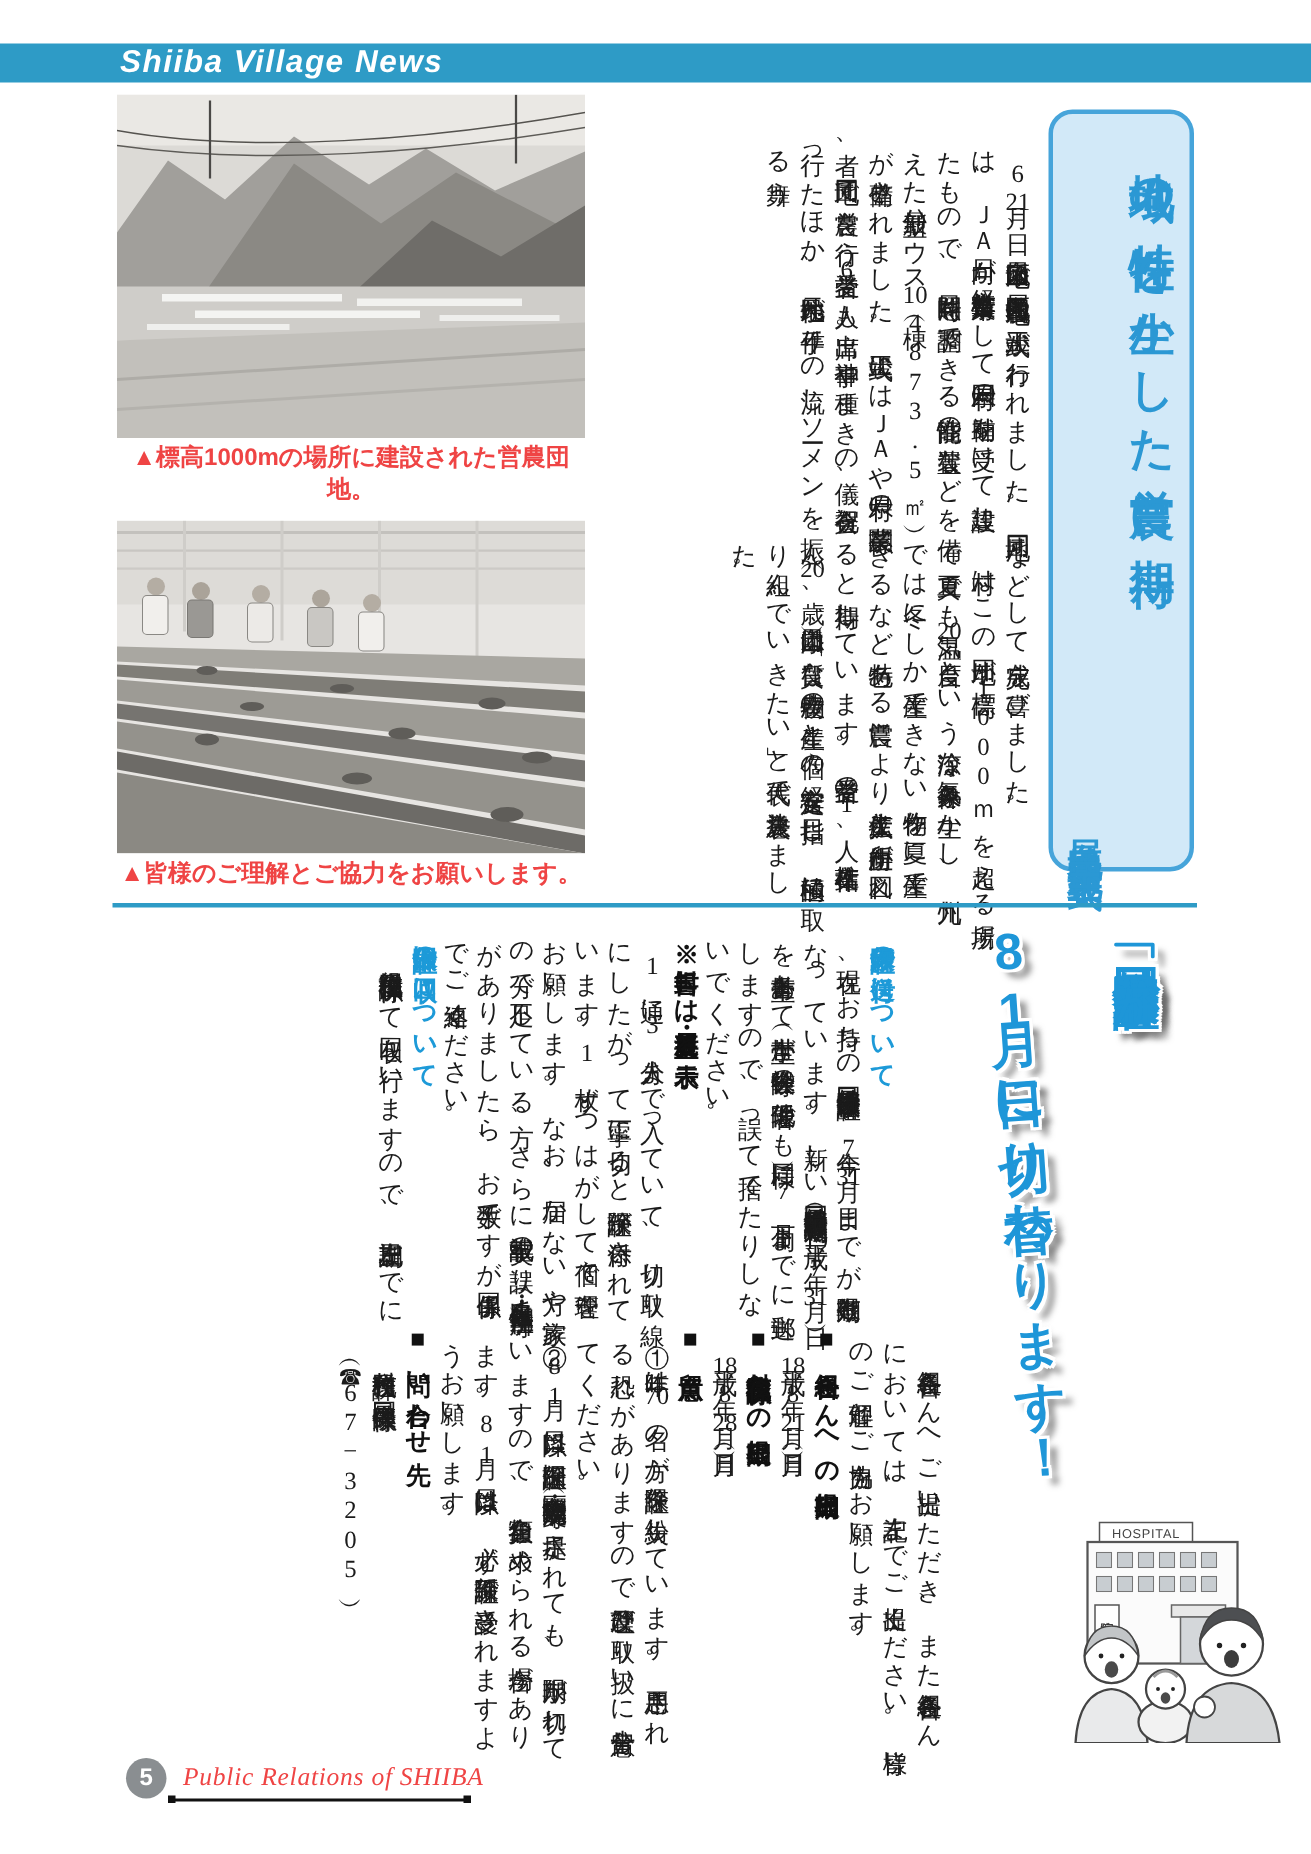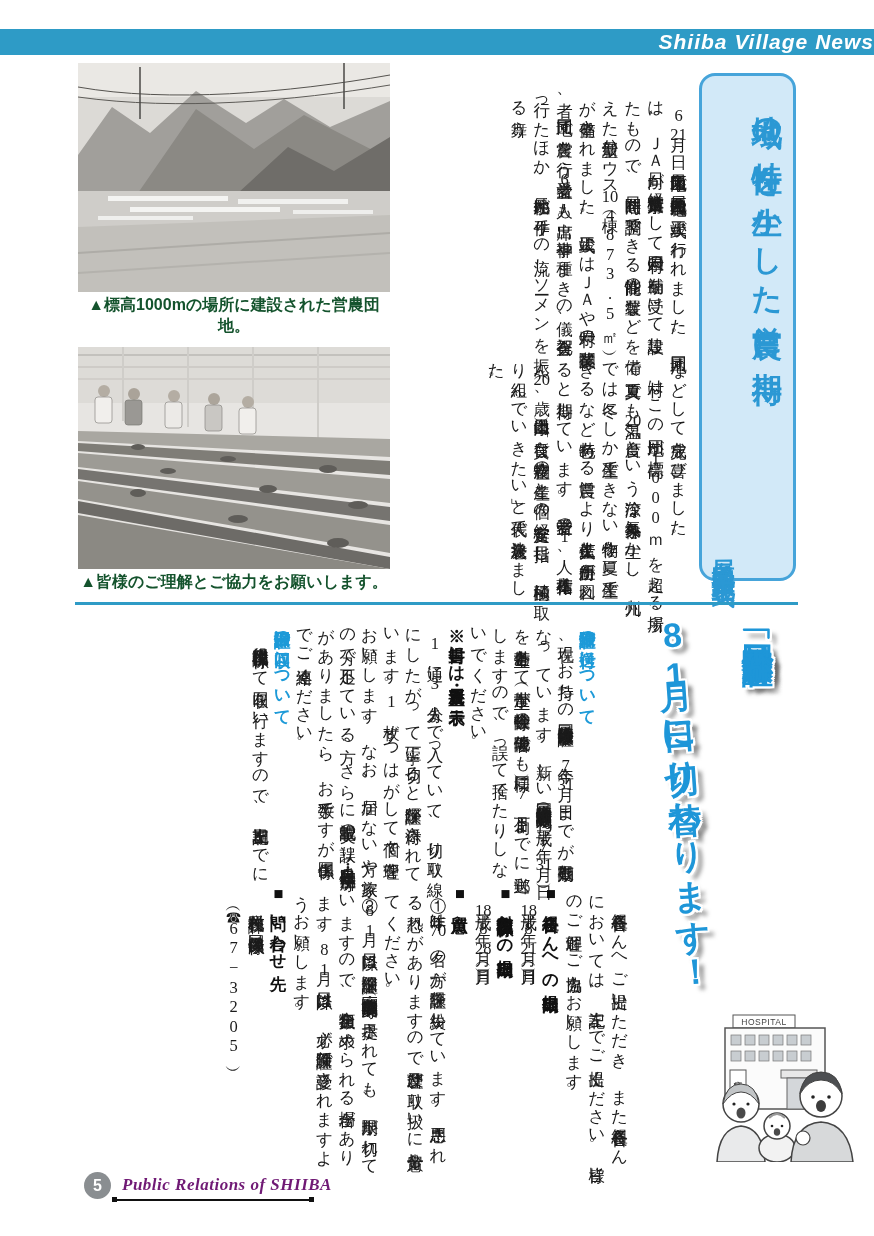--- a/index.html
+++ b/index.html
@@ -4,27 +4,27 @@
 <style>
   * { margin:0; padding:0; box-sizing:border-box; }
   html,body { background:#fff; }
   .page { position:relative; width:874px; height:1236px; background:#ffffff; overflow:hidden;
           font-family:"Liberation Serif", serif; }
 
   
   .top-bar { position:absolute; left:0; top:29px; width:874px; height:26px; background:#2e9bc6; }
   .top-title { display:block; padding-left:80px; line-height:26px; color:#fff;
                font-family:"Liberation Sans", sans-serif; font-style:italic; font-weight:700;
-               font-size:21px; letter-spacing:1px;text-align:right; }
+               font-size:21px; letter-spacing:1px; }
 
   
   .photo { position:absolute; overflow:hidden; }
   .photo1 { left:78px; top:63px; width:312px; height:229px; }
   .photo2 { left:78px; top:347px; width:312px; height:222px; }
-  .caption { position:absolute; width:312px; left:78px; text-align:center; color:#14532d;
+  .caption { position:absolute; width:312px; left:78px; text-align:center; color:#ef4444;
              font-family:"Liberation Sans", sans-serif; font-weight:700; font-size:16px; }
   .cap1 { top:295px; }
   .cap2 { top:572px; }
 
   
   .jp-v, .body-v { writing-mode:vertical-rl; -webkit-writing-mode:vertical-rl;
                    text-orientation:upright; -webkit-text-orientation:upright; }
   .body-v { position:absolute; color:#1b1b1b; font-size:16.5px; letter-spacing:0.6px; }
   .part1 { left:392px; top:89px;  width:297px; height:258px; line-height:22.8px; }
   .part2 { left:392px; top:351px; width:297px; height:255px; line-height:22.8px; }
@@ -54,21 +54,21 @@
   .headline2-l1 { left:736px; top:619px; font-size:31px; }
   .headline2-l2 { left:648px; top:616px; font-size:34px; transform:rotate(-4deg); transform-origin:50% 0; }
 
   .illus { position:absolute; left:703px; top:1012px; width:175px; height:150px; }
 
   
   .page-num { position:absolute; left:84px; top:1172px; width:27px; height:27px; border-radius:50%;
               background:#8a8e91; color:#fff; text-align:center; line-height:27px;
               font-family:"Liberation Sans", sans-serif; font-weight:700; font-size:16px; }
   .credit { position:absolute; left:122px; top:1175px; font-family:"Liberation Serif", serif;
-            font-style:italic; font-weight:700; font-size:17px; color:#701a75; letter-spacing:0.5px; }
+            font-style:italic; font-weight:400; font-size:17px; color:#ef4444; letter-spacing:0.5px; }
   .credit-line { position:absolute; left:114px; top:1199px; width:198px; height:2px; background:#111; }
   .credit-line::before, .credit-line::after { content:""; position:absolute; top:-2px; width:5px; height:5px; background:#111; }
   .credit-line::before { left:-2px; }
   .credit-line::after  { right:-2px; }
 </style>
 </head>
 <body>
 
 <div class="page">
 

